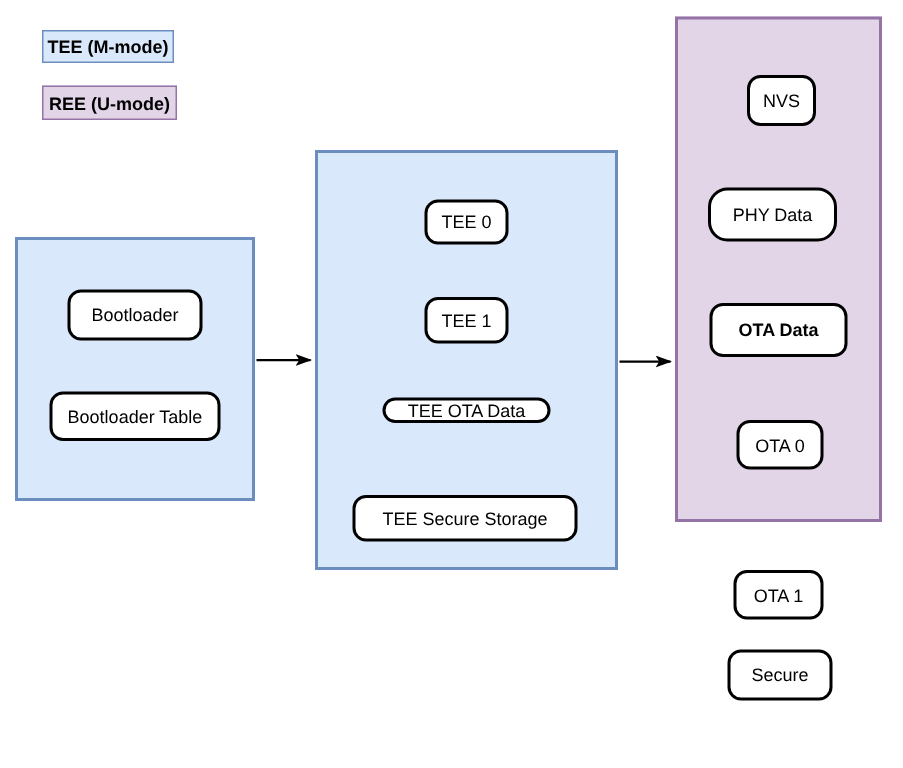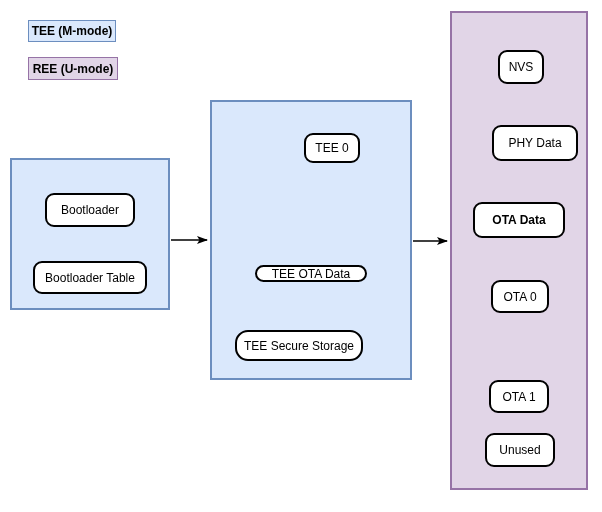--- a/index.html
+++ b/index.html
@@ -21,44 +21,44 @@
   }
   .legend-tee{left:28px;top:20px;width:88px;height:22px;background:#dae8fc;border-color:#6c8ebf;}
   .legend-ree{left:28px;top:57px;width:90px;height:23px;background:#e1d5e7;border-color:#9673a6;}
   .group{
     position:absolute;
     box-sizing:border-box;
     border:2px solid;
   }
   .group-tee{background:#dae8fc;border-color:#6c8ebf;}
   .group-ree{background:#e1d5e7;border-color:#9673a6;}
-  .g-left{left:10px;top:158px;width:160px;height:152px;}
+  .g-left{left:10px;top:158px;width:160px;height:176px;}
   .g-mid{left:210px;top:100px;width:202px;height:280px;}
-  .g-right{left:450px;top:11px;width:138px;height:479px;padding-left:11px;}
+  .g-right{left:450px;top:11px;width:138px;height:337px;padding-left:11px;}
   .node{
     position:absolute;
     box-sizing:border-box;
     background:#ffffff;
     border:2px solid #000000;
     border-radius:9px;
     display:flex;align-items:center;justify-content:center;
     font-size:12px;color:#000;
     white-space:nowrap;
   }
   
   .n-bootloader{left:33px;top:33px;width:90px;height:34px;}
   .n-partition{left:21px;top:101px;width:114px;height:33px;}
   
-  .n-tee0{left:71px;top:31px;width:56px;height:30px;margin-left:21px;}
+  .n-tee0{left:71px;top:31px;width:56px;height:30px;}
   .n-tee1{left:71px;top:96px;width:56px;height:31px;}
   .n-teeota{left:43px;top:163px;width:112px;height:17px;}
-  .n-teess{left:23px;top:228px;width:128px;height:31px;border-radius:13px;}
+  .n-teess{left:23px;top:228px;width:150px;height:31px;}
   
   .n-nvs{left:46px;top:37px;width:46px;height:34px;}
-  .n-phy{left:40px;top:112px;width:86px;height:36px;}
+  .n-phy{left:20px;top:112px;width:86px;height:36px;border-radius:13px;}
   .n-otadata{left:21px;top:189px;width:92px;height:36px;font-weight:bold;}
   .n-ota0{left:39px;top:267px;width:58px;height:33px;}
   .n-ota1{left:37px;top:344px;width:60px;height:33px;margin-top:23px;}
   .n-unused{left:33px;top:420px;width:70px;height:34px;}
   .edge-layer{
     position:absolute;left:0;top:0;width:602px;height:512px;
     pointer-events:none;
   }
 </style>
 </head>
@@ -73,31 +73,32 @@
     <span>REE (U-mode)</span>
   </div>
 
   <div class="group group-tee g-left">
     <div class="node n-bootloader">Bootloader</div>
     <div class="node n-partition">Bootloader Table</div>
   </div>
 
   <div class="group group-tee g-mid">
     <div class="node n-tee0">TEE 0</div>
+    <div class="node n-tee1">TEE 1</div>
     <div class="node n-teeota">TEE OTA Data</div>
     <div class="node n-teess">TEE Secure Storage</div>
   </div>
 
   <div class="group group-ree g-right">
     <div class="node n-nvs">NVS</div>
     <div class="node n-phy">PHY Data</div>
     <div class="node n-otadata">OTA Data</div>
     <div class="node n-ota0">OTA 0</div>
     <div class="node n-ota1">OTA 1</div>
-    <div class="node n-unused">Unused</div>
+    <div class="node n-unused">Secure</div>
   </div>
 
   <svg class="edge-layer" width="602" height="512" viewBox="0 0 602 512">
     <defs>
       <marker id="arrowhead" markerWidth="12" markerHeight="10" refX="10" refY="4" orient="auto" markerUnits="userSpaceOnUse">
         <path d="M0,0 L11,4 L0,8 L2.5,4 Z" fill="#000000"></path>
       </marker>
     </defs>
     <line x1="171" y1="240" x2="207" y2="240" stroke="#000000" stroke-width="1.5" marker-end="url(#arrowhead)"></line>
     <line x1="413" y1="241" x2="447" y2="241" stroke="#000000" stroke-width="1.5" marker-end="url(#arrowhead)"></line>

